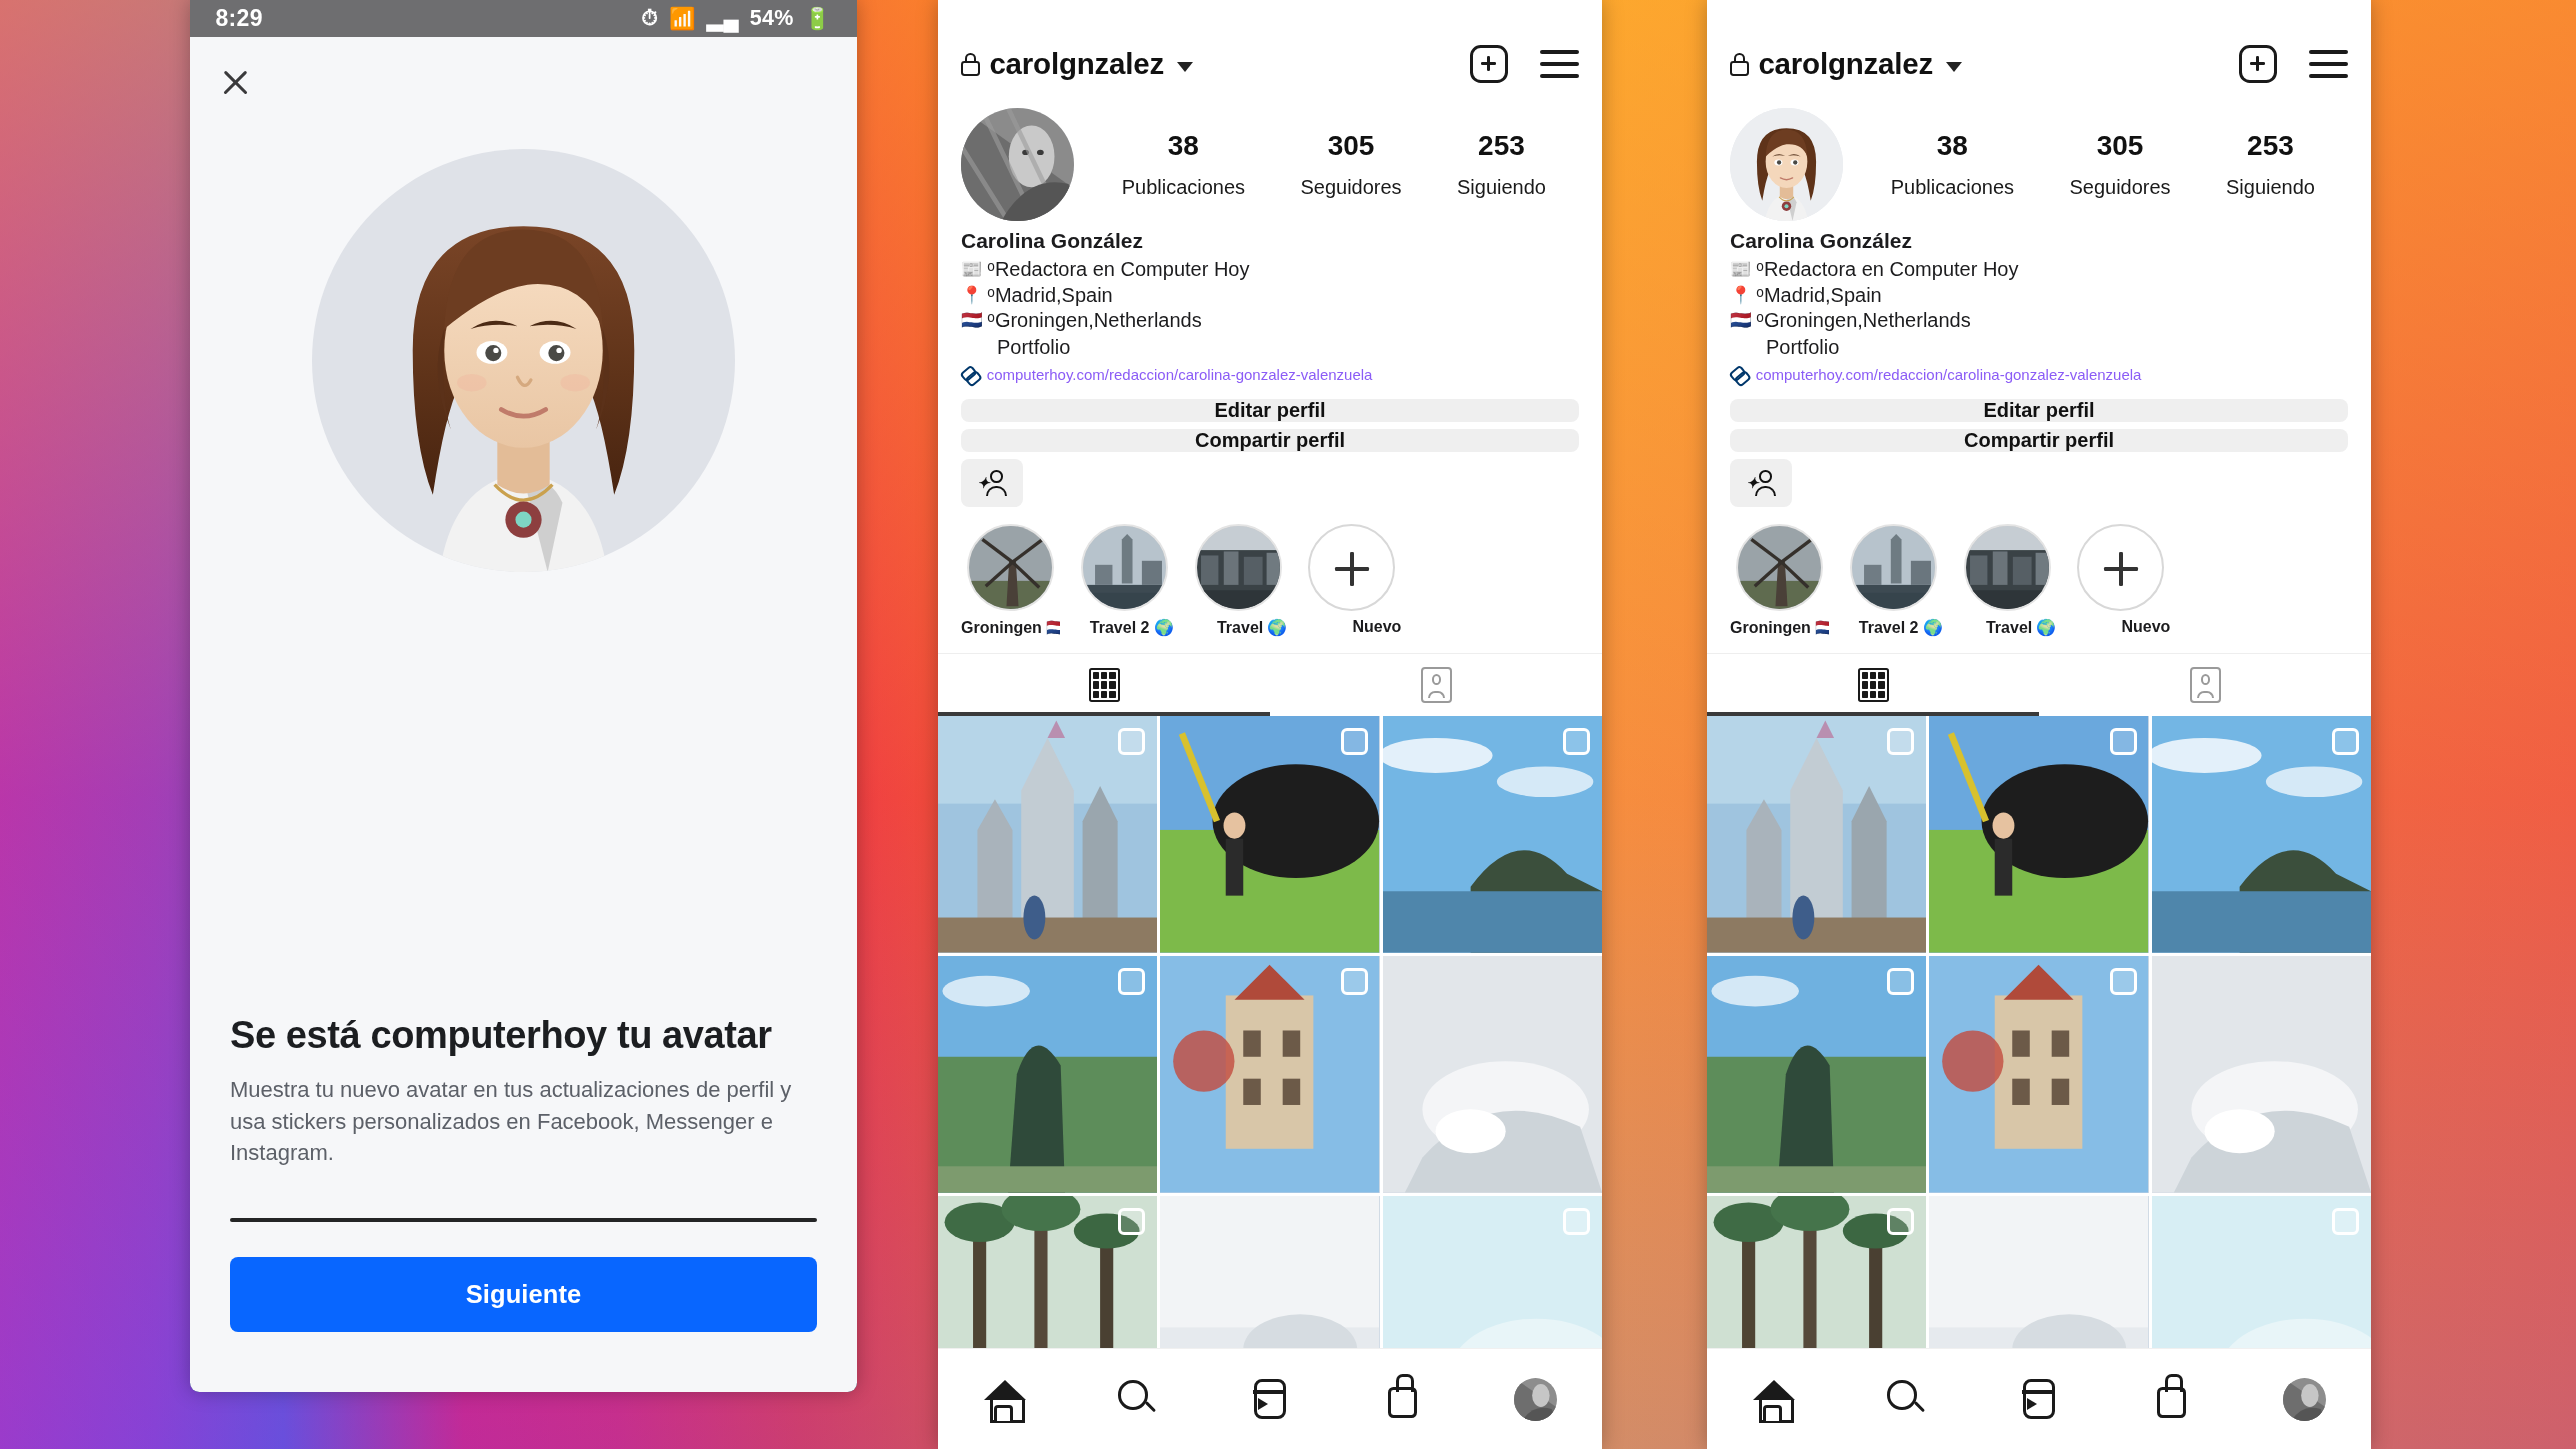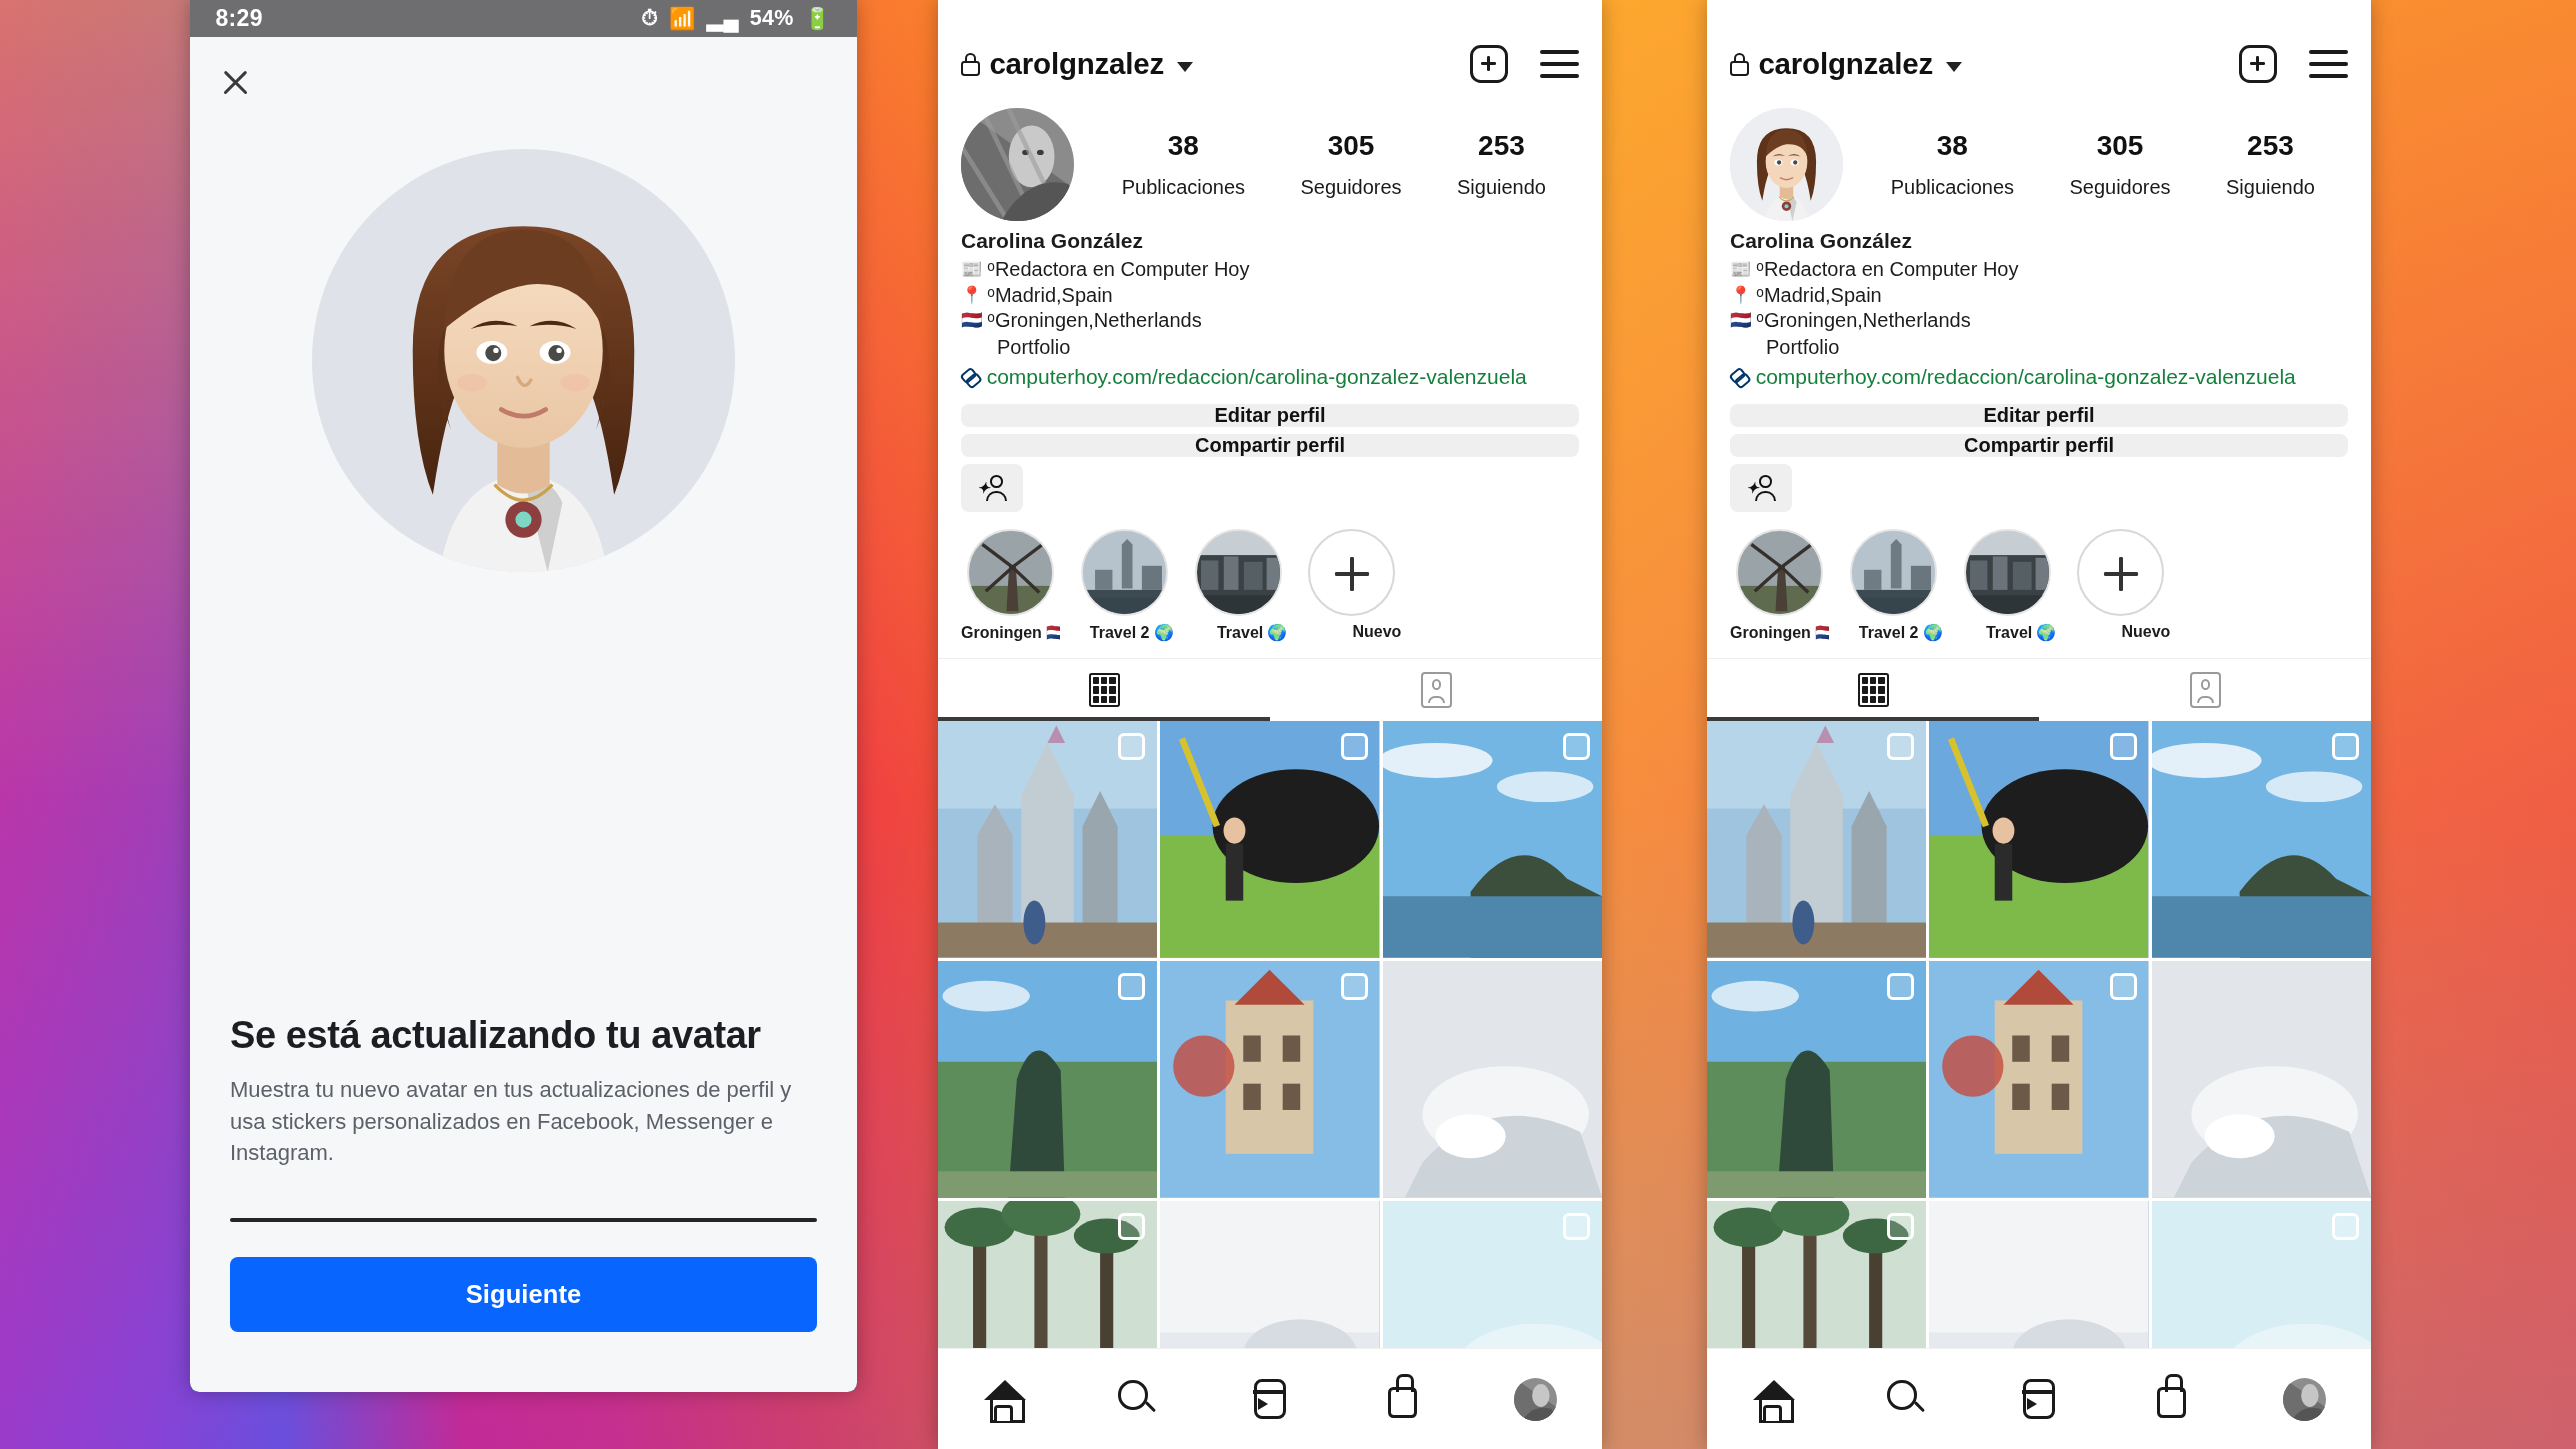--- a/index.html
+++ b/index.html
@@ -87,21 +87,21 @@
   .pfp{ width:113px;height:113px;border-radius:50%; overflow:hidden; flex:0 0 auto; position:relative; background:#e8eaee;}
   .stats{ flex:1; display:flex; justify-content:space-around; padding-left:20px; padding-right:5.4px;}
   .stat{ text-align:center;}
   .stat-num{ font-size:28px; font-weight:700; color:#111; line-height:1.15;}
   .stat-lbl{ font-size:20px; color:#1a1a1a; margin-top:14px;}
   .bio{ padding:8px 23px 0 23px;}
   .bio-name{ font-size:21px; font-weight:700; color:#1c1c1e; margin-bottom:4px;}
   .bio-line{ font-size:20px; color:#1c1c1e; line-height:1.28; display:flex; gap:4.7px; align-items:flex-start;}
   .bio-line .em{ font-size:17.4px; line-height:1.4;}
   .bio-indent{ padding-left:36px; font-size:20px; color:#1c1c1e; line-height:1.3;}
-  .bio-link{ display:flex; align-items:center; gap:6.7px; margin-top:5.4px; font-size:21px; color:#15803d; font-weight:400;}
+  .bio-link{ display:flex; align-items:center; gap:6.7px; margin-top:5.4px; font-size:15px; color:#8b5cf6; font-weight:400;}
   .link-ico{ width:19px;height:19px; position:relative; flex:0 0 auto;}
   .link-ico:before,.link-ico:after{content:"";position:absolute;width:11.4px;height:6.7px;border:2.3px solid #00376b;border-radius:4px;}
   .link-ico:before{left:0;top:2.7px;transform:rotate(-40deg);}
   .link-ico:after{left:5.4px;top:7.4px;transform:rotate(-40deg);}
   .act-row{ display:flex; gap:7px; padding:14.8px 23px 0 23px;flex-direction:column;}
   .act-btn{ height:48px; background:#efefef; border:none; border-radius:8px; font-family:inherit;
     font-size:20px; font-weight:600; color:#111; cursor:pointer; flex:1;}
   .act-ico{ width:62px; height:48px; background:#efefef; border-radius:8px; display:flex; align-items:center; justify-content:center; flex:0 0 auto;}
   .adduser{ position:relative; width:29.5px;height:25.5px;}
   .adduser .hd{ position:absolute;right:4px;top:0;width:12.7px;height:12.7px;border:2.7px solid #111;border-radius:50%;}
@@ -206,21 +206,21 @@
           <ellipse cx="392" cy="348" rx="22" ry="13" fill="#f0b8a0" opacity=".45"></ellipse>
 
           <path d="M272 500 q43 46 86 0" stroke="#caa14e" stroke-width="5" fill="none"></path>
           <circle cx="315" cy="552" r="27" fill="#8d3f3f"></circle>
           <circle cx="315" cy="552" r="12" fill="#7ed6c4"></circle>
         </svg>
       </div>
     </div>
 
     <div class="p1-text">
-      <div class="p1-title">Se está actualizando tu avatar</div>
+      <div class="p1-title">Se está computerhoy tu avatar</div>
       <div class="p1-sub">Muestra tu nuevo avatar en tus actualizaciones de perfil y usa stickers personalizados en Facebook, Messenger e Instagram.</div>
     </div>
     <div class="p1-divider"></div>
     <div class="p1-footer">
       <button class="btn-primary">Siguiente</button>
     </div>
   </div>
 </div>
 
 <div class="phone ig" id="phone2">

